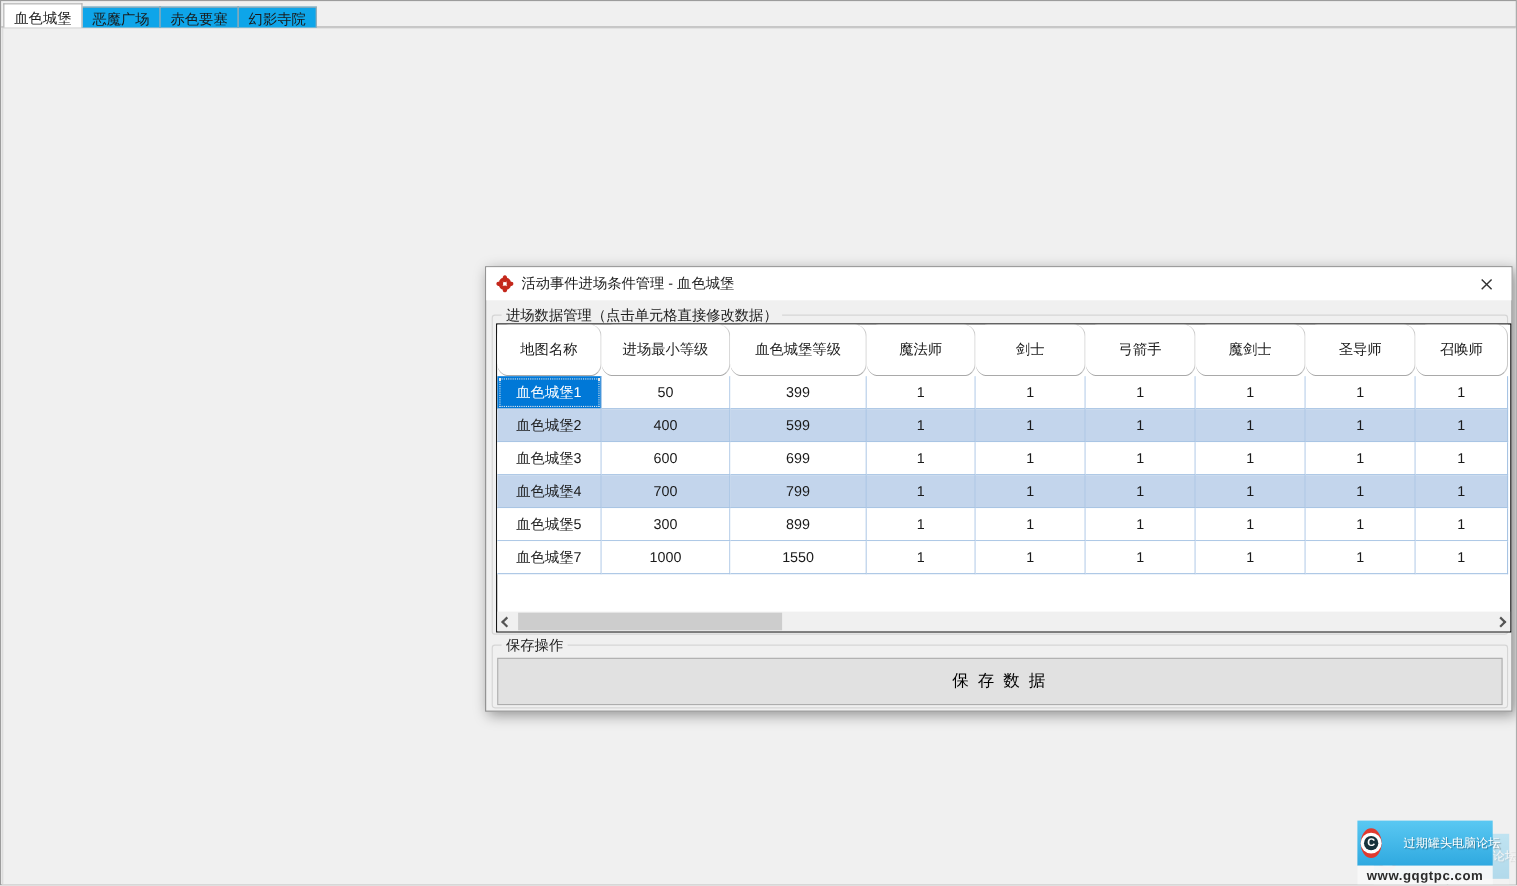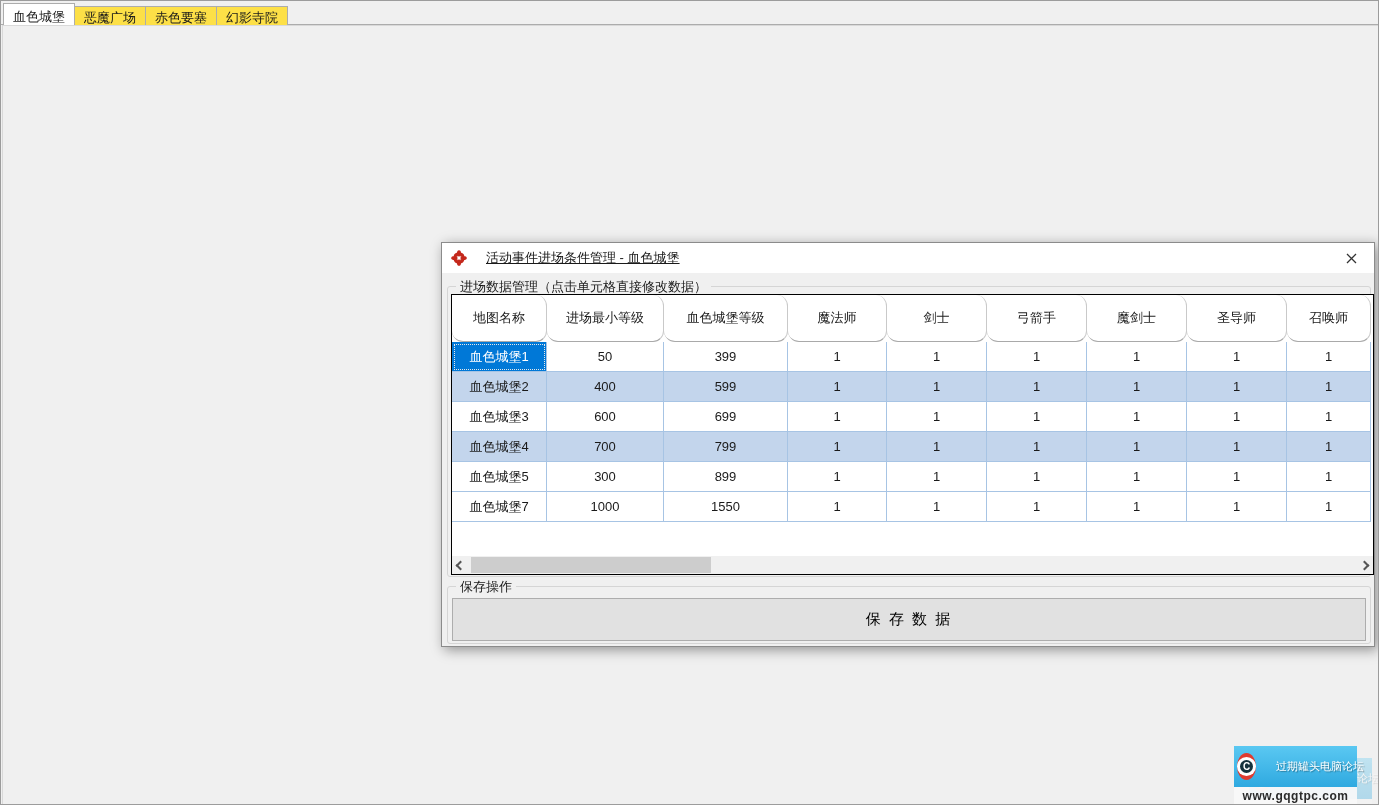--- a/index.html
+++ b/index.html
@@ -2,21 +2,21 @@
 <html><head>
 <meta charset="utf-8">
 <style>
   * { margin:0; padding:0; box-sizing:border-box; }
   html,body { width:1379px; height:805px; }
   body { font-family:"Liberation Sans","DejaVu Sans",sans-serif; font-size:13px; color:#1a1a1a; }
   #window { position:relative; width:1379px; height:805px; background:#f0f0f0; border:1px solid #9c9c9c; overflow:hidden; }
 
   
   .tabbar { position:absolute; left:2px; top:2px; height:22px; display:flex; align-items:flex-end; z-index:5; }
-  .tab { height:19px; padding:2px 9px 0 9px; background:#fde047; border:1px solid #acacac; border-bottom:none; margin-right:-1px; font-size:13px; cursor:default; }
+  .tab { height:19px; padding:2px 9px 0 9px; background:#0ea5e9; border:1px solid #acacac; border-bottom:none; margin-right:-1px; font-size:13px; cursor:default; }
   .tab.active { height:22px; background:#fff; position:relative; z-index:2; padding-top:4px; }
   .tabline { position:absolute; left:0; top:23px; width:1379px; height:1px; background:#acacac; z-index:1; }
   .tabpage { position:absolute; left:1px; top:24px; width:1377px; height:780px; background:#f0f0f0; border:1px solid #d9d9d9; z-index:1; }
 
   
   .groupbox { position:absolute; border:1px solid #dcdcdc; border-radius:3px; }
   .grouplabel { position:absolute; top:-9px; left:8px; background:#f0f0f0; padding:0 4px; font-size:13px; white-space:nowrap; }
 
   
   .fieldlabel { position:absolute; font-size:13px; }
@@ -54,21 +54,21 @@
   .chev.right { transform:rotate(135deg); }
   .hscroll { position:absolute; height:18px; background:#f0f0f0; display:flex; align-items:center; }
   .hscroll .harrow { width:17px; height:18px; display:flex; align-items:center; justify-content:center; }
   .hscroll .htrack { position:relative; flex:1; height:18px; }
   .hscroll .hthumb { position:absolute; left:2px; top:1px; width:240px; height:16px; background:#cdcdcd; }
 
   
   #dialog { position:absolute; left:440px; top:241px; width:934px; height:405px; background:#f0f0f0; border:1px solid #8b8b8b; box-shadow:3px 3px 12px rgba(0,0,0,.4); z-index:40; }
   #dialog .titlebar { position:absolute; left:0; top:0; right:0; height:30px; background:#fff; display:flex; align-items:center; }
   #dialog .titlebar .dicon { margin-left:9px; width:16px; height:16px; }
-  #dialog .titlebar .dtitle { margin-left:19px; font-size:13px;text-decoration:underline; }
+  #dialog .titlebar .dtitle { margin-left:7px; font-size:13px; }
   #dialog .closebtn { position:absolute; right:0; top:0; width:45px; height:30px; display:flex; align-items:center; justify-content:center; }
 
   
   .wm { position:absolute; z-index:60; width:123px; }
   .wm .band { height:41px; background:linear-gradient(#5ac8f2,#2fa9e0); display:flex; align-items:center; }
   .wm .logo { position:relative; width:27px; height:27px; margin-left:3px; border-radius:50%; background:#e03a2f; display:flex; align-items:center; justify-content:center; }
   .wm .logo .mid { width:19px; height:19px; border-radius:50%; background:#fff; display:flex; align-items:center; justify-content:center; }
   .wm .logo .core { width:13px; height:13px; border-radius:50%; background:#16323c; color:#fff; font-size:10px; font-weight:bold; display:flex; align-items:center; justify-content:center; }
   .wm .t1 { color:#fff; font-size:11px; margin-left:20px; white-space:nowrap; text-shadow:1px 1px 1px rgba(0,0,0,.35); }
   .wm .strip { height:17px; background:rgba(248,248,248,.92); color:#2b2b2b; font-size:12px; font-weight:bold; letter-spacing:.5px; display:flex; align-items:center; justify-content:center; }

